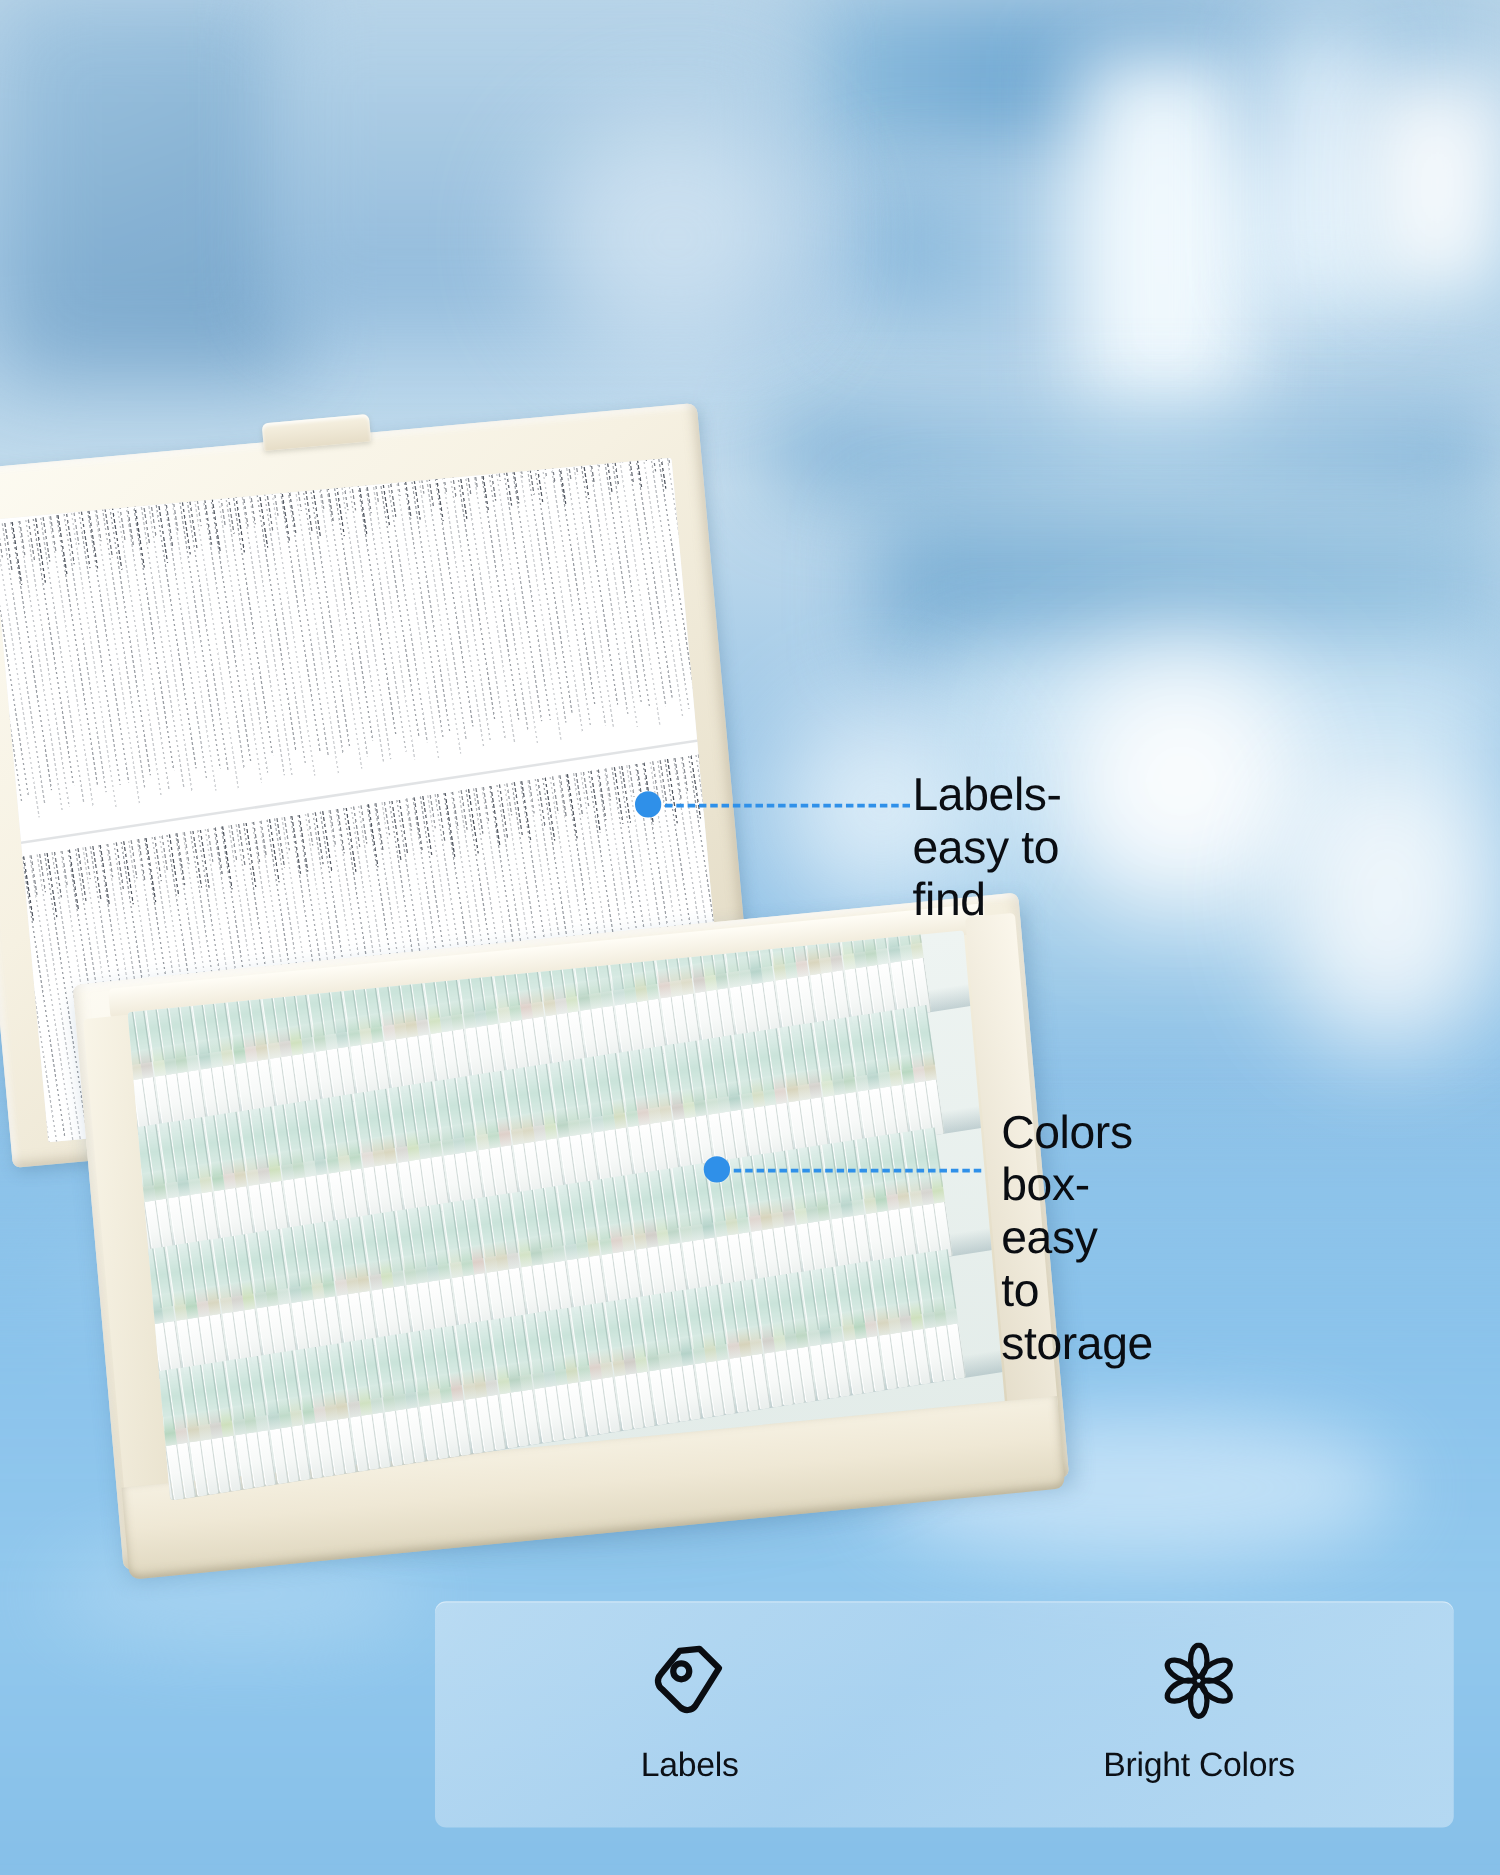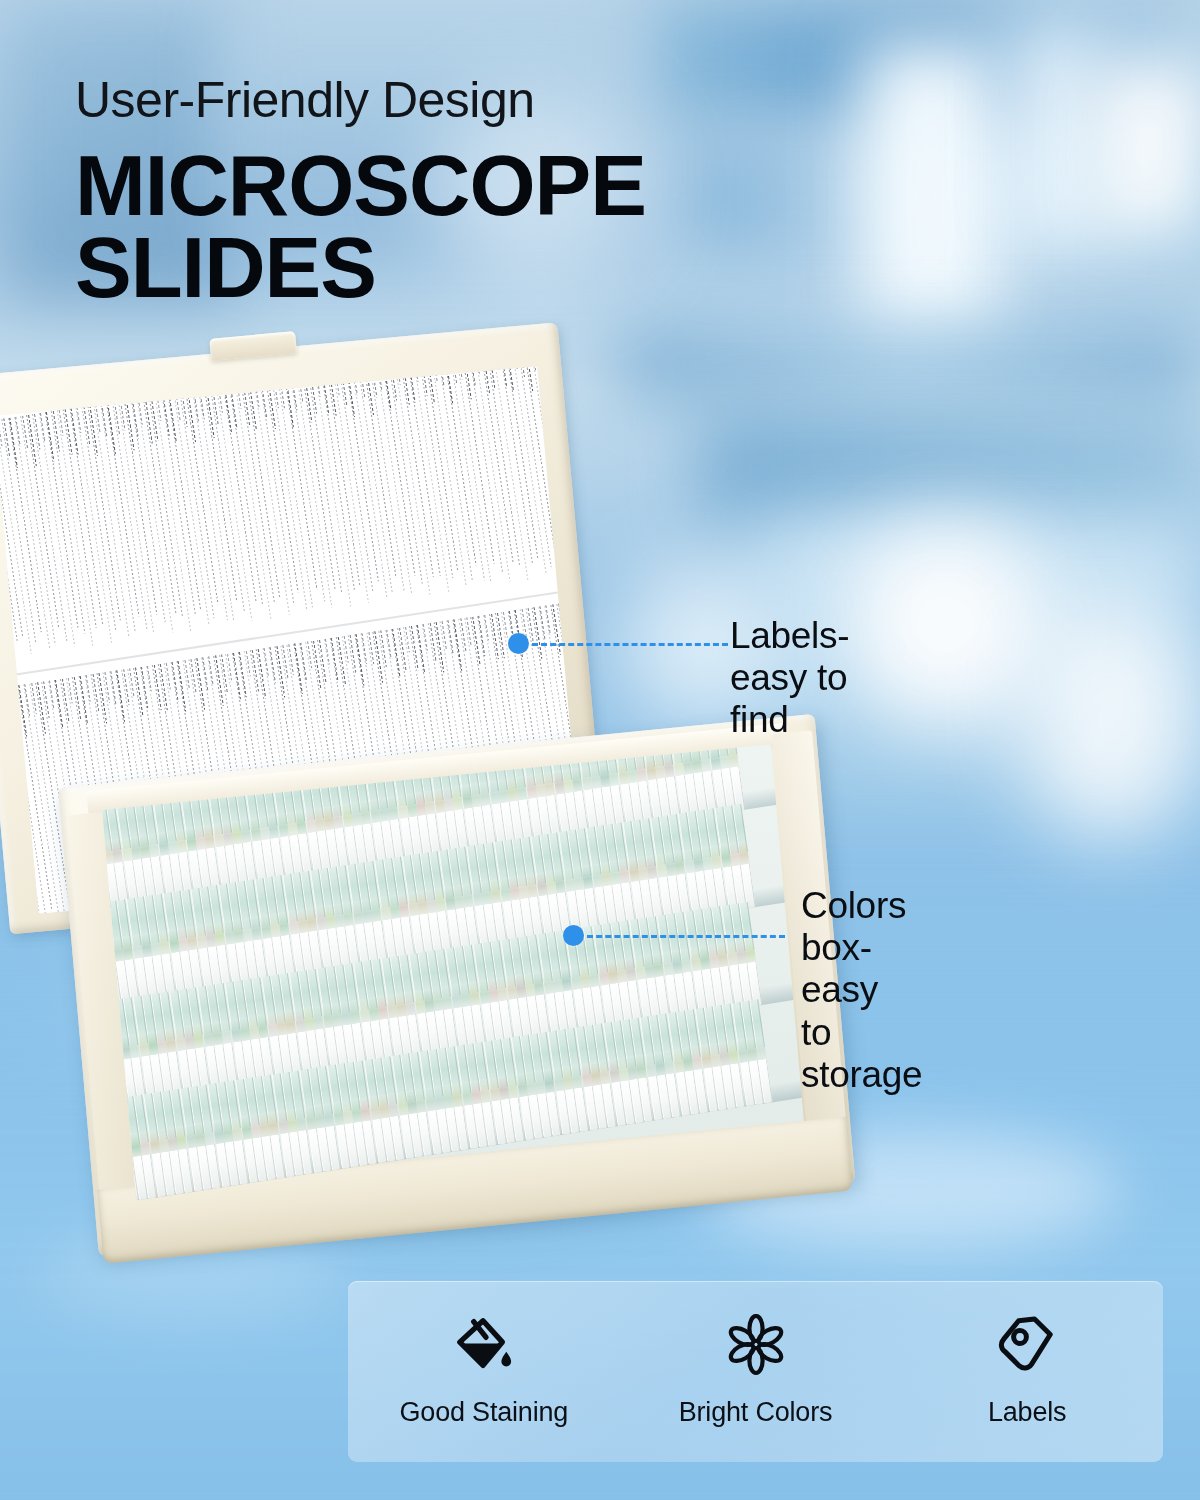--- a/index.html
+++ b/index.html
@@ -358,25 +358,20 @@
   <div class="bg-blob" style="left:430px; top:90px; width:220px; height:200px; background:#eaf4fb; opacity:.6;"></div>
   <div class="bg-blob" style="left:60px; top:980px; width:260px; height:170px; background:#eaf6ff; opacity:.55;"></div>
   <div class="bg-blob" style="left:0px; top:1180px; width:330px; height:120px; background:#77aed6; opacity:.45;"></div>
   <div class="bg-blob" style="left:880px; top:1120px; width:300px; height:180px; background:#ffffff; opacity:.5;"></div>
 
   <div class="bg-counter"></div>
 
   <div class="bg-sheen" style="left:700px; top:1130px; width:420px; height:120px; background:#e8f5ff; opacity:.55;"></div>
   <div class="bg-sheen" style="left:40px; top:1230px; width:300px; height:90px; background:#bfe0f6; opacity:.4;"></div>
 
-  <div class="headings">
-    <div class="kicker">User-Friendly Design</div>
-    <div class="title">MICROSCOPE
-SLIDES</div>
-  </div>
 
   <div id="product">
 
     <div class="box-shadow"></div>
 
     <div class="lid">
       <div class="lid-shell"></div>
       <div class="lid-latch"></div>
       <div class="lid-inner">
         <div class="label-sheet" id="label-sheet">
@@ -2226,53 +2221,42 @@
   <div class="callout" id="callout-storage" style="left:563px; top:925px;">
     <span class="dot"></span>
     <span class="dash"></span>
     <span class="ctext">Colors box-easy
 to storage</span>
   </div>
 
   <div id="feature-bar">
 
 
+
     <div class="feature">
       <span class="ficon">
-        <svg width="62" height="62" viewBox="0 0 62 62" fill="none">
-          <path d="M30 6 L6 28 L30 52 L50 28 Z" fill="none" stroke="#0a0d12" stroke-width="5.5" stroke-linejoin="round"></path>
-          <path d="M10.5 29.5 H47 L30 51 Z" fill="#0a0d12"></path>
-          <rect x="24" y="2" width="5.5" height="26" rx="2.6" transform="rotate(-38 26.7 15)" fill="#0a0d12"></rect>
-          <path d="M54 38 C57.5 43 59 45.6 59 48.2 A5 5 0 0 1 49 48.2 C49 45.6 50.5 43 54 38 Z" fill="#0a0d12"></path>
+        <svg width="58" height="60" viewBox="0 0 58 60" fill="none">
+          <path d="M23 5 H39 L53 22 L31 50 A8 8 0 0 1 19 50 L6 34 A8 8 0 0 1 6 22 Z" stroke="#0a0d12" stroke-width="5" stroke-linejoin="round" fill="none" transform="rotate(-6 29 28)"></path>
+          <circle cx="22" cy="22" r="6.4" stroke="#0a0d12" stroke-width="5" fill="none"></circle>
         </svg>
       </span>
-      <span class="flabel">Good Staining</span>
+      <span class="flabel">Labels</span>
     </div>
 
     <div class="feature">
       <span class="ficon">
         <svg width="60" height="62" viewBox="0 0 60 62" fill="none">
           <g stroke="#0a0d12" stroke-width="4.2" fill="none">
             <ellipse cx="30" cy="14.5" rx="6.6" ry="12.5"></ellipse>
             <ellipse cx="30" cy="46.5" rx="6.6" ry="12.5"></ellipse>
             <ellipse cx="30" cy="14.5" rx="6.6" ry="12.5" transform="rotate(60 30 30.5)"></ellipse>
             <ellipse cx="30" cy="46.5" rx="6.6" ry="12.5" transform="rotate(60 30 30.5)"></ellipse>
             <ellipse cx="30" cy="14.5" rx="6.6" ry="12.5" transform="rotate(120 30 30.5)"></ellipse>
             <ellipse cx="30" cy="46.5" rx="6.6" ry="12.5" transform="rotate(120 30 30.5)"></ellipse>
           </g>
         </svg>
       </span>
       <span class="flabel">Bright Colors</span>
     </div>
 
-    <div class="feature">
-      <span class="ficon">
-        <svg width="58" height="60" viewBox="0 0 58 60" fill="none">
-          <path d="M23 5 H39 L53 22 L31 50 A8 8 0 0 1 19 50 L6 34 A8 8 0 0 1 6 22 Z" stroke="#0a0d12" stroke-width="5" stroke-linejoin="round" fill="none" transform="rotate(-6 29 28)"></path>
-          <circle cx="22" cy="22" r="6.4" stroke="#0a0d12" stroke-width="5" fill="none"></circle>
-        </svg>
-      </span>
-      <span class="flabel">Labels</span>
-    </div>
-
   </div>
 
 </div>
 
 </body></html>

